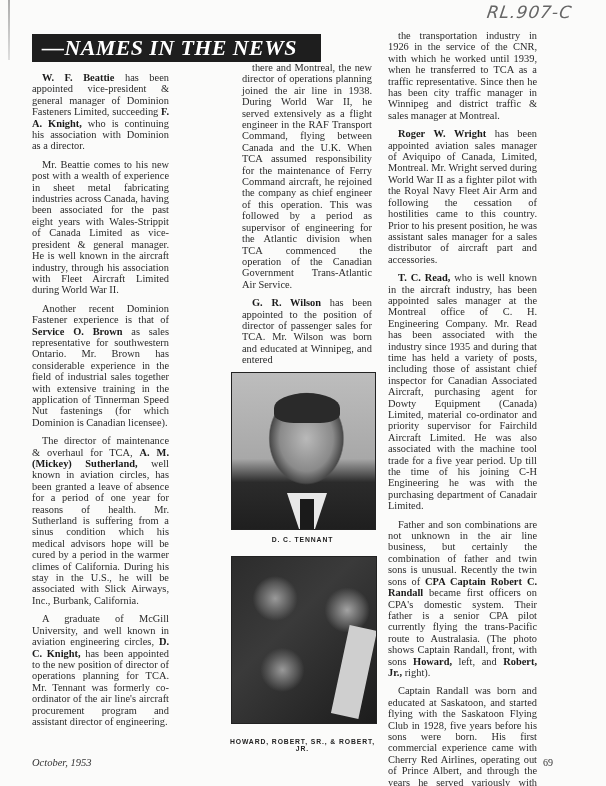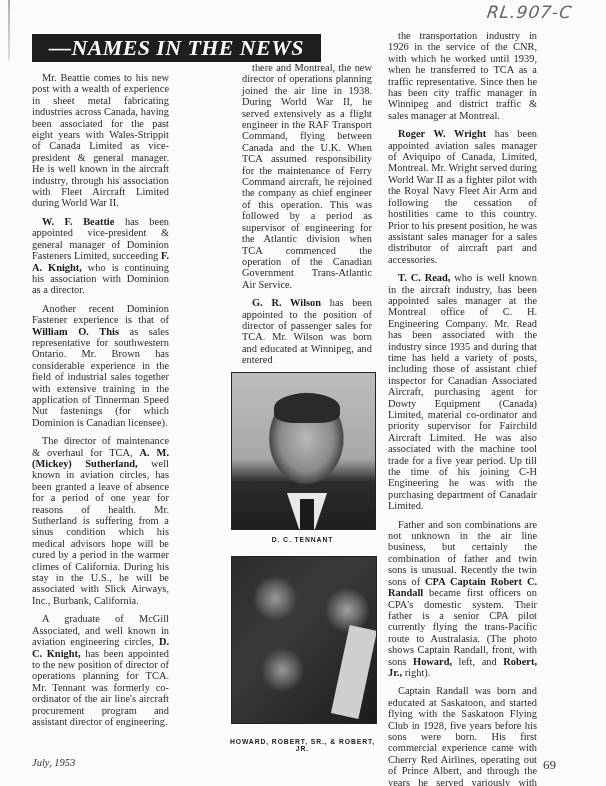--- a/index.html
+++ b/index.html
@@ -8,21 +8,21 @@
     font-family:"Liberation Serif", "DejaVu Serif", serif; color:#2a2a2a;
   }
   .edge-line { position:absolute; left:8px; top:0; width:2px; height:60px;
     background:linear-gradient(#777,#ccc); opacity:.6; }
   .handwritten {
     position:absolute; left:487px; top:2px; font-family:"DejaVu Sans", sans-serif;
     font-style:italic; font-size:17px; color:#666; letter-spacing:1px; transform:skewX(-8deg);
   }
   .banner {
     position:absolute; left:32px; top:34px; width:289px; height:28px; background:#1e1e1e;
-    color:#fff; display:flex; align-items:center; justify-content:flex-start; padding-left:17px;
+    color:#fff; display:flex; align-items:center; justify-content:flex-start; padding-left:10px;
     box-sizing:border-box;
   }
   .banner span {
     font-family:"Liberation Serif", serif; font-weight:bold; font-style:italic; font-size:22px;
     letter-spacing:0.4px; white-space:nowrap;
   }
   .col { position:absolute; font-size:10.4px; line-height:11.4px; text-align:justify; hyphens:auto; }
   .col p { margin:0 16px 7px 0; text-indent:10px; }
   .col b { font-weight:bold; color:#1a1a1a; }
   #col1 { left:32px; top:72px; width:153px; }
@@ -38,38 +38,38 @@
   #photo2 { left:231px; top:556px; width:144px; height:166px;
     background:radial-gradient(circle at 30% 25%, #9a9a9a 0%, #555 10%, transparent 14%),
                radial-gradient(circle at 80% 32%, #a3a3a3 0%, #555 10%, transparent 14%),
                radial-gradient(circle at 35% 68%, #999 0%, #555 10%, transparent 15%),
                linear-gradient(135deg,#2c2c2c 0%,#3a3a3a 40%,#1c1c1c 100%); }
   #photo2 .chart { position:absolute; right:8px; top:70px; width:28px; height:90px; background:#cfcfcf; transform:rotate(12deg); }
   .caption { position:absolute; font-family:"Liberation Sans", sans-serif; font-size:6.8px; letter-spacing:0.9px; color:#222; text-align:center; font-weight:bold; }
   #cap1 { left:231px; top:536px; width:143px; }
   #cap2 { left:225px; top:738px; width:155px; }
   .footer-date { position:absolute; left:32px; top:757px; font-style:italic; font-size:10.5px; color:#333; }
-  .footer-page { position:absolute; left:543px; top:757px; font-size:13px; color:#333; }
+  .footer-page { position:absolute; left:543px; top:757px; font-size:10px; color:#333; }
 </style>
 </head>
 <body>
 
 <div class="edge-line"></div>
 <div class="handwritten">RL.907-C</div>
 
 <div class="banner">
   <span>—NAMES IN THE NEWS</span>
 </div>
 
 <div class="col" id="col1">
+    <p><b>W. F. Beattie</b><span> has been appointed vice-president &amp; general manager of Dominion Fasteners Limited, succeeding </span><b>F. A. Knight,</b><span> who is continuing his association with Dominion as a director.</span></p>
     <p><span>Mr. Beattie comes to his new post with a wealth of experience in sheet metal fabricating industries across Canada, having been associated for the past eight years with Wales-Strippit of Canada Limited as vice-president &amp; general manager. He is well known in the aircraft industry, through his association with Fleet Aircraft Limited during World War II.</span></p>
-    <p><b>W. F. Beattie</b><span> has been appointed vice-president &amp; general manager of Dominion Fasteners Limited, succeeding </span><b>F. A. Knight,</b><span> who is continuing his association with Dominion as a director.</span></p>
-    <p><span>Another recent Dominion Fastener experience is that of </span><b>William O. This</b><span> as sales representative for southwestern Ontario. Mr. Brown has considerable experience in the field of industrial sales together with extensive training in the application of Tinnerman Speed Nut fastenings (for which Dominion is Canadian licensee).</span></p>
+    <p><span>Another recent Dominion Fastener experience is that of </span><b>Service O. Brown</b><span> as sales representative for southwestern Ontario. Mr. Brown has considerable experience in the field of industrial sales together with extensive training in the application of Tinnerman Speed Nut fastenings (for which Dominion is Canadian licensee).</span></p>
     <p><span>The director of maintenance &amp; overhaul for TCA, </span><b>A. M. (Mickey) Sutherland,</b><span> well known in aviation circles, has been granted a leave of absence for a period of one year for reasons of health. Mr. Sutherland is suffering from a sinus condition which his medical advisors hope will be cured by a period in the warmer climes of California. During his stay in the U.S., he will be associated with Slick Airways, Inc., Burbank, California.</span></p>
-    <p><span>A graduate of McGill Associated, and well known in aviation engineering circles, </span><b>D. C. Knight,</b><span> has been appointed to the new position of director of operations planning for TCA. Mr. Tennant was formerly co-ordinator of the air line's aircraft procurement program and assistant director of engineering.</span></p>
+    <p><span>A graduate of McGill University, and well known in aviation engineering circles, </span><b>D. C. Knight,</b><span> has been appointed to the new position of director of operations planning for TCA. Mr. Tennant was formerly co-ordinator of the air line's aircraft procurement program and assistant director of engineering.</span></p>
   </div>
 <div class="col" id="col2">
     <p><span>there and Montreal, the new director of operations planning joined the air line in 1938. During World War II, he served extensively as a flight engineer in the RAF Transport Command, flying between Canada and the U.K. When TCA assumed responsibility for the maintenance of Ferry Command aircraft, he rejoined the company as chief engineer of this operation. This was followed by a period as supervisor of engineering for the Atlantic division when TCA commenced the operation of the Canadian Government Trans-Atlantic Air Service.</span></p>
     <p><b>G. R. Wilson</b><span> has been appointed to the position of director of passenger sales for TCA. Mr. Wilson was born and educated at Winnipeg, and entered</span></p>
   </div>
 <div class="col" id="col3">
     <p><span>the transportation industry in 1926 in the service of the CNR, with which he worked until 1939, when he transferred to TCA as a traffic representative. Since then he has been city traffic manager in Winnipeg and district traffic &amp; sales manager at Montreal.</span></p>
     <p><b>Roger W. Wright</b><span> has been appointed aviation sales manager of Aviquipo of Canada, Limited, Montreal. Mr. Wright served during World War II as a fighter pilot with the Royal Navy Fleet Air Arm and following the cessation of hostilities came to this country. Prior to his present position, he was assistant sales manager for a sales distributor of aircraft part and accessories.</span></p>
     <p><b>T. C. Read,</b><span> who is well known in the aircraft industry, has been appointed sales manager at the Montreal office of C. H. Engineering Company. Mr. Read has been associated with the industry since 1935 and during that time has held a variety of posts, including those of assistant chief inspector for Canadian Associated Aircraft, purchasing agent for Dowty Equipment (Canada) Limited, material co-ordinator and priority supervisor for Fairchild Aircraft Limited. He was also associated with the machine tool trade for a five year period. Up till the time of his joining C-H Engineering he was with the purchasing department of Canadair Limited.</span></p>
     <p><span>Father and son combinations are not unknown in the air line business, but certainly the combination of father and twin sons is unusual. Recently the twin sons of </span><b>CPA Captain Robert C. Randall</b><span> became first officers on CPA's domestic system. Their father is a senior CPA pilot currently flying the trans-Pacific route to Australasia. (The photo shows Captain Randall, front, with sons </span><b>Howard,</b><span> left, and </span><b>Robert, Jr.,</b><span> right).</span></p>
@@ -81,14 +81,14 @@
   <div class="collar"></div>
   <div class="tie"></div>
 </div>
 <div class="caption" id="cap1">D. C. TENNANT</div>
 
 <div class="photo" id="photo2">
   <div class="chart"></div>
 </div>
 <div class="caption" id="cap2">HOWARD, ROBERT, SR., &amp; ROBERT, JR.</div>
 
-<div class="footer-date">July, 1953</div>
+<div class="footer-date">October, 1953</div>
 <div class="footer-page">69</div>
 
 </body></html>

